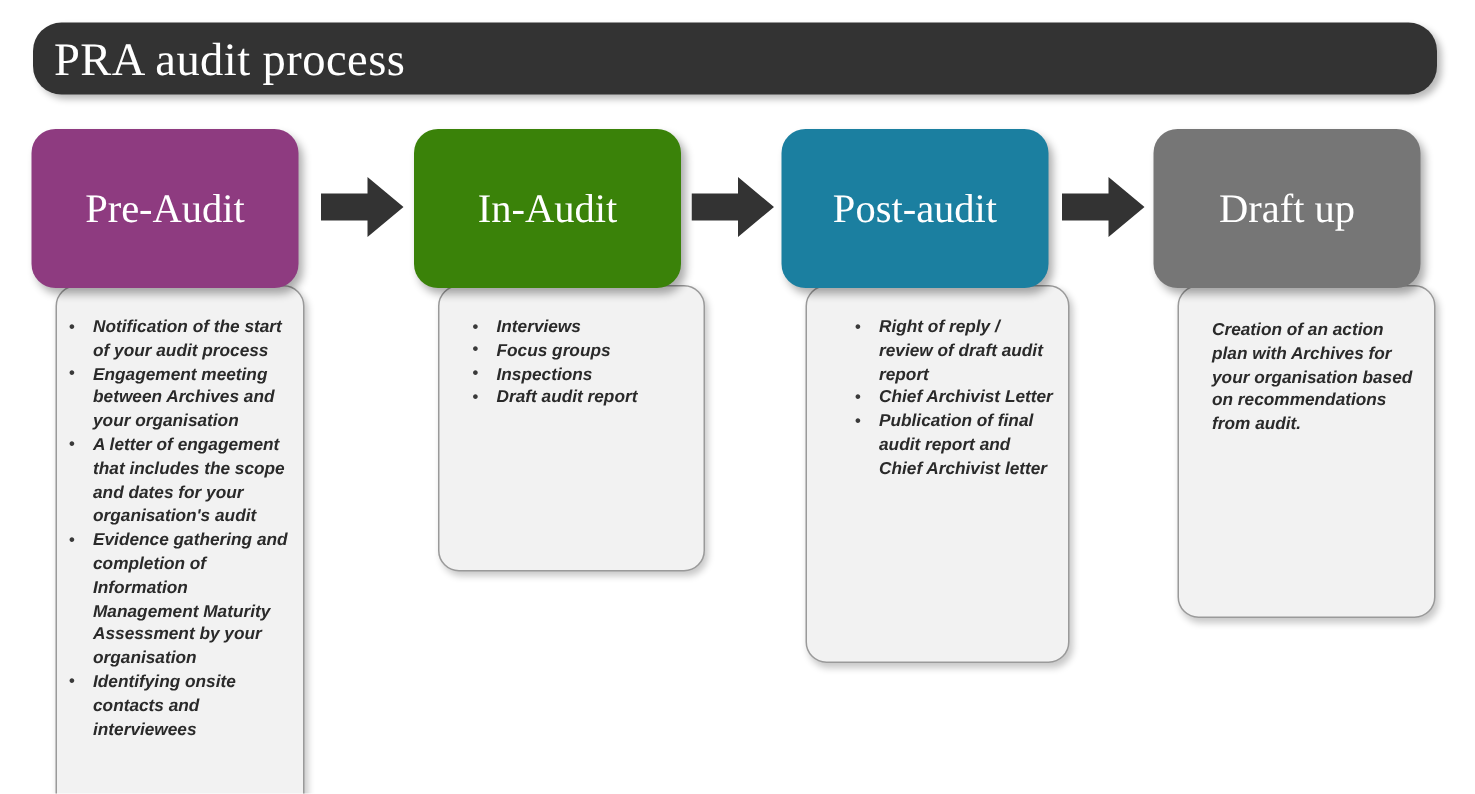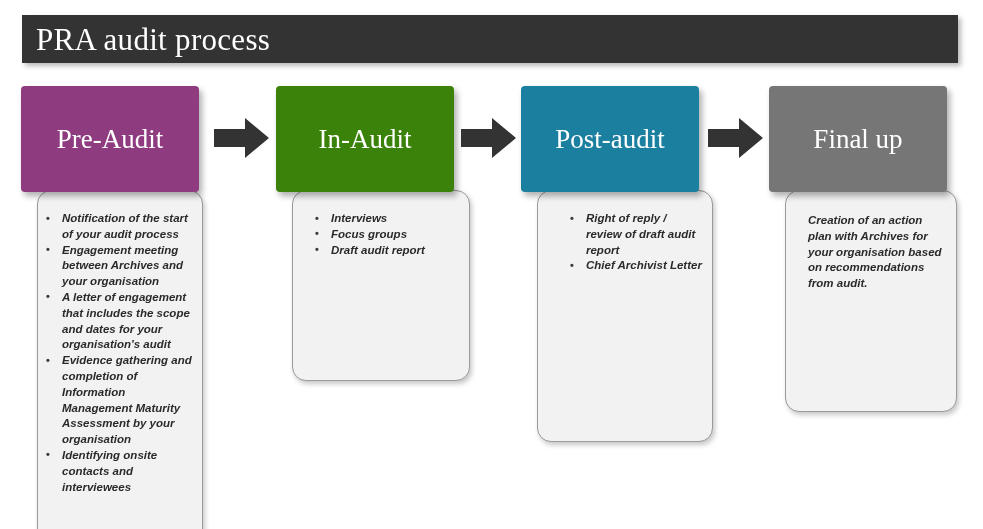--- a/index.html
+++ b/index.html
@@ -19,20 +19,21 @@
   #title-banner {
     position: absolute;
     left: 22px;
     top: 15px;
     width: 936px;
     height: 48px;
     background: #333333;
     box-shadow: 3px 3px 5px rgba(0,0,0,0.28);
     display: flex;
     align-items: center;
+    border-radius: 19px;
   }
   #title-text {
     color: #ffffff;
     font-family: "Liberation Serif", serif;
     font-size: 31px;
     font-weight: 400;
     letter-spacing: 0.3px;
     padding-left: 14px;
     line-height: 1;
   }
@@ -56,21 +57,21 @@
     z-index: 1;
   }
 
   
   .header-box {
     position: absolute;
     left: 0;
     top: 0;
     width: 178px;
     height: 106px;
-    border-radius: 4px;
+    border-radius: 16px;
     box-shadow: 3px 4px 6px rgba(0,0,0,0.32);
     display: flex;
     align-items: center;
     justify-content: center;
     z-index: 3;
   }
   .header-label {
     color: #ffffff;
     font-family: "Liberation Serif", serif;
     font-size: 27px;
@@ -170,52 +171,54 @@
   <svg width="56" height="42" viewBox="0 0 56 42" aria-hidden="true">
     <polygon points="0,12 31,12 31,1 55,21 31,41 31,30 0,30" fill="#333333"></polygon>
   </svg>
 </div>
 
 <div class="stage" id="stage-in">
   <div class="panel" id="panel-in">
     <ul class="bullets">
       <li>Interviews</li>
       <li>Focus groups</li>
+      <li>Inspections</li>
       <li>Draft audit report</li>
     </ul>
   </div>
   <div class="header-box" style="background:#3A8209">
     <span class="header-label">In-Audit</span>
   </div>
 </div>
 
 <div class="arrow" id="arrow-2">
   <svg width="56" height="42" viewBox="0 0 56 42" aria-hidden="true">
     <polygon points="0,12 31,12 31,1 55,21 31,41 31,30 0,30" fill="#333333"></polygon>
   </svg>
 </div>
 
 <div class="stage" id="stage-post">
   <div class="panel" id="panel-post">
     <ul class="bullets">
       <li>Right of reply / review of draft audit report</li>
       <li>Chief Archivist Letter</li>
+      <li>Publication of final audit report and Chief Archivist letter</li>
     </ul>
   </div>
   <div class="header-box" style="background:#1B7FA0">
     <span class="header-label">Post-audit</span>
   </div>
 </div>
 
 <div class="arrow" id="arrow-3">
   <svg width="56" height="42" viewBox="0 0 56 42" aria-hidden="true">
     <polygon points="0,12 31,12 31,1 55,21 31,41 31,30 0,30" fill="#333333"></polygon>
   </svg>
 </div>
 
 <div class="stage" id="stage-follow">
   <div class="panel" id="panel-follow">
     <p class="para">Creation of an action plan with Archives for your organisation based on recommendations from audit.</p>
   </div>
   <div class="header-box" style="background:#767676">
-    <span class="header-label">Final up</span>
+    <span class="header-label">Draft up</span>
   </div>
 </div>
 
 </body></html>

